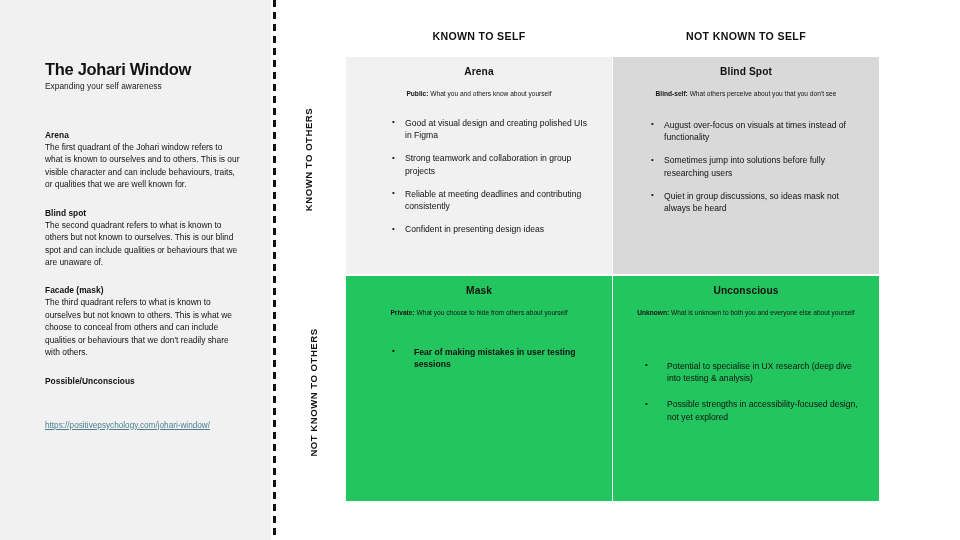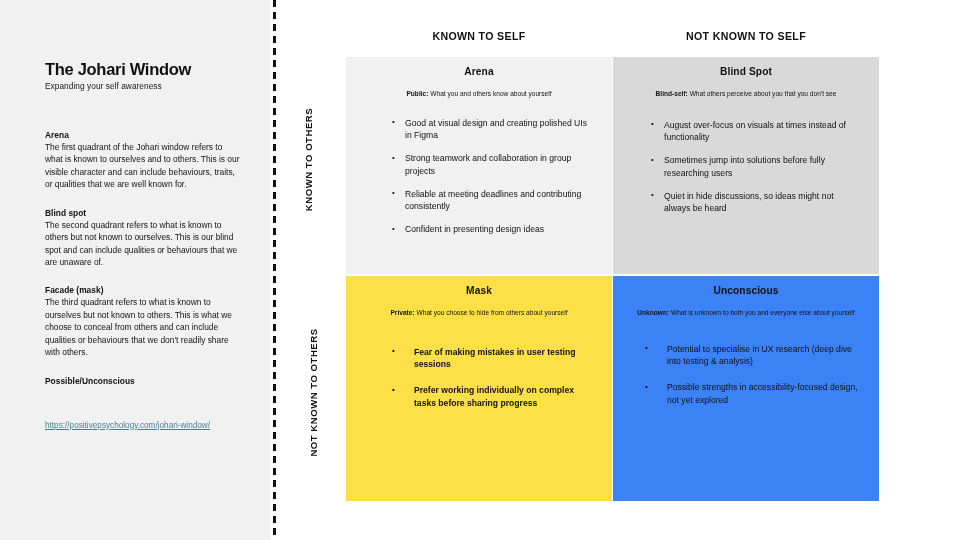--- a/index.html
+++ b/index.html
@@ -134,22 +134,22 @@
     text-align: center;
   }
 
   .quadrant {
     position: absolute;
     box-sizing: border-box;
     padding: 8px 10px 10px 10px;
   }
   #quad-arena      { left: 0;     top: 0;     width: 266px; height: 217px; background: #f1f1f1; }
   #quad-blind      { left: 267px; top: 0;     width: 266px; height: 217px; background: #d9d9d9; }
-  #quad-mask       { left: 0;     top: 219px; width: 266px; height: 225px; background: #fde047; }
-  #quad-unconscious{ left: 267px; top: 219px; width: 266px; height: 225px; background: #3b82f6; }
+  #quad-mask       { left: 0;     top: 219px; width: 266px; height: 225px; background: #22c55e; }
+  #quad-unconscious{ left: 267px; top: 219px; width: 266px; height: 225px; background: #22c55e; }
 
   .quad-title {
     font-size: 10.2px;
     font-weight: bold;
     text-align: center;
     margin: 1px 0 0 0;
     letter-spacing: 0.1px;
   }
   .quad-caption {
     font-size: 6.6px;
@@ -177,21 +177,21 @@
     content: "\2022";
     position: absolute;
     left: 2px;
     top: -0.5px;
     font-size: 8px;
   }
 
   #arena-list  { margin: 18px 14px 0 34px; }
   #blind-list  { margin: 20px 10px 0 26px; }
   #mask-list   { margin: 28px 14px 16px 40px; font-weight: bold; }
-  #uncon-list  { margin: 25px 10px 0 26px; }
+  #uncon-list  { margin: 42px 10px 0 26px; }
 
   #mask-list li { margin-bottom: 14px; }
   #uncon-list li { margin-bottom: 14px; }
   #mask-list li:before { left: -4px; }
   #uncon-list li:before { left: -4px; }
   #mask-list li { padding-left: 18px; }
   #uncon-list li { padding-left: 18px; }
 </style>
 </head>
 <body>
@@ -248,30 +248,29 @@
       <li>Confident in presenting design ideas</li>
     </ul>
   </div>
 
   <div class="quadrant" id="quad-blind">
     <p class="quad-title">Blind Spot</p>
     <p class="quad-caption"><b>Blind-self:</b><span> What others perceive about you that you don't see</span></p>
     <ul class="bullet-list" id="blind-list">
       <li>August over-focus on visuals at times instead of functionality</li>
       <li>Sometimes jump into solutions before fully researching users</li>
-      <li>Quiet in hide discussions, so ideas might not always be heard</li>
+      <li>Quiet in group discussions, so ideas mask not always be heard</li>
     </ul>
   </div>
 
   <div class="quadrant" id="quad-mask">
     <p class="quad-title">Mask</p>
     <p class="quad-caption"><b>Private:</b><span> What you choose to hide from others about yourself</span></p>
     <ul class="bullet-list" id="mask-list">
       <li>Fear of making mistakes in user testing sessions</li>
-      <li>Prefer working individually on complex tasks before sharing progress</li>
     </ul>
   </div>
 
   <div class="quadrant" id="quad-unconscious">
     <p class="quad-title">Unconscious</p>
     <p class="quad-caption"><b>Unknown:</b><span> What is unknown to both you and everyone else about yourself</span></p>
     <ul class="bullet-list" id="uncon-list">
       <li>Potential to specialise in UX research (deep dive into testing &amp; analysis)</li>
       <li>Possible strengths in accessibility-focused design, not yet explored</li>
     </ul>

